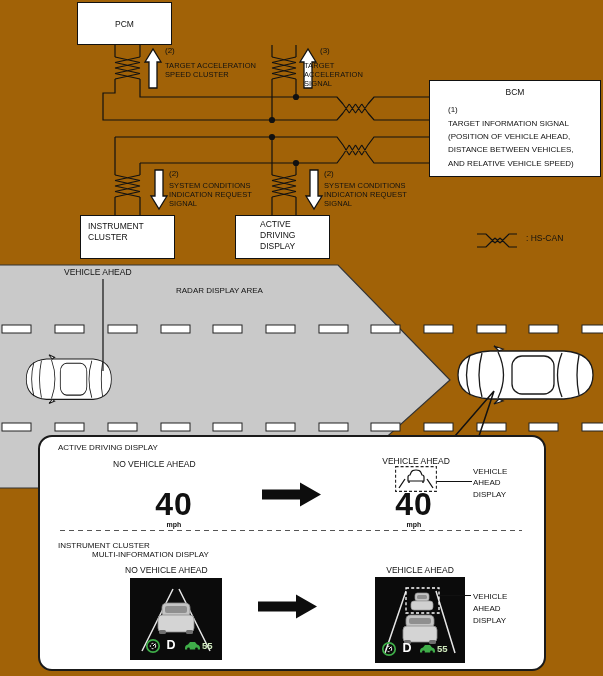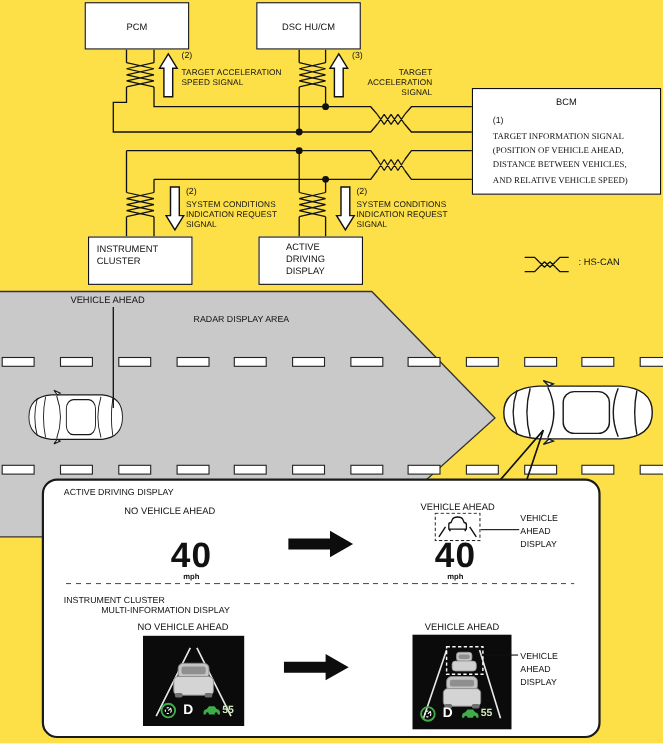--- a/index.html
+++ b/index.html
@@ -1,16 +1,16 @@
 <!DOCTYPE html>
 <html><head>
 <meta charset="utf-8">
 <style>
   html,body{margin:0;padding:0;background:#fff;}
-  .stage{position:relative;width:603px;height:676px;background:#fde047;overflow:hidden;
+  .stage{position:relative;width:603px;height:676px;background:#a16207;overflow:hidden;
          font-family:"Liberation Sans",sans-serif;color:#111;}
   .abs{position:absolute;}
   .t{position:absolute;font-family:"Liberation Sans",sans-serif;color:#111;}
   .s75{font-size:7.5px;line-height:9.2px;letter-spacing:0.1px;}
   .s8{font-size:8px;line-height:10px;}
   .s85{font-size:8.5px;line-height:10.5px;text-align:right;}
   .box{position:absolute;background:#fff;border:1.5px solid #111;box-sizing:border-box;}
   .cbox{display:flex;align-items:center;justify-content:center;font-size:8.5px;}
   .panel{position:absolute;left:38px;top:435px;width:508px;height:236px;box-sizing:border-box;
          background:#fff;border:2px solid #1a1a1a;border-radius:14px;}
@@ -119,38 +119,35 @@
 
     <g stroke="#111" stroke-width="1.2" fill="none">
       <path d="M477,234H486L490,238M505,238L509,234H517M477,247H486L490,243M505,243L509,247H517"></path>
       <path d="M490,238L495,243M490,243L495,238M495,238L500,243M495,243L500,238M500,238L505,243M500,243L505,238"></path>
     </g>
   </svg>
 
   <div class="box cbox" style="left:77px;top:2px;width:95px;height:43px;">
     <span>PCM</span>
   </div>
-  <div class="box cbox" style="left:233px;top:2px;width:95px;height:43px;">
-    <span>DSC HU/CM</span>
-  </div>
   <div class="box" style="left:429px;top:80px;width:172px;height:97px;"></div>
   <div class="t s85" style="left:429px;top:87px;width:172px;text-align:center;">BCM</div>
   <div class="t s8" style="left:448px;top:105px;">(1)</div>
-  <div class="t" style="left:448px;top:117px;width:132px;font-size:8px;line-height:13.2px;font-family:Liberation Serif, serif;">TARGET INFORMATION SIGNAL (POSITION OF VEHICLE AHEAD, DISTANCE BETWEEN VEHICLES, AND RELATIVE VEHICLE SPEED)</div>
+  <div class="t" style="left:448px;top:117px;width:132px;font-size:8px;line-height:13.2px;">TARGET INFORMATION SIGNAL (POSITION OF VEHICLE AHEAD, DISTANCE BETWEEN VEHICLES, AND RELATIVE VEHICLE SPEED)</div>
   <div class="box" style="left:80px;top:215px;width:95px;height:44px;">
     <div style="margin:5px 0 0 7px;width:62px;font-size:8.5px;line-height:11px;">INSTRUMENT CLUSTER</div>
   </div>
   <div class="box" style="left:235px;top:215px;width:95px;height:44px;">
     <div style="margin:3px 0 0 24px;width:50px;font-size:8.5px;line-height:11px;">ACTIVE DRIVING DISPLAY</div>
   </div>
 
   <div class="t s8" style="left:165px;top:46px;">(2)</div>
-  <div class="t s75" style="left:165px;top:61px;width:98px;">TARGET ACCELERATION SPEED SIGNAL</div>
+  <div class="t s75" style="left:165px;top:61px;width:98px;">TARGET ACCELERATION SPEED CLUSTER</div>
   <div class="t s8" style="left:320px;top:46px;">(3)</div>
-  <div class="t s75" style="left:327px;top:61px;width:66px;text-align:right;">TARGET ACCELERATION SIGNAL</div>
+  <div class="t s75" style="left:304px;top:61px;width:66px;">TARGET ACCELERATION SIGNAL</div>
   <div class="t s8" style="left:169px;top:169px;">(2)</div>
   <div class="t s75" style="left:169px;top:181px;width:92px;">SYSTEM CONDITIONS INDICATION REQUEST SIGNAL</div>
   <div class="t s8" style="left:324px;top:169px;">(2)</div>
   <div class="t s75" style="left:324px;top:181px;width:92px;">SYSTEM CONDITIONS INDICATION REQUEST SIGNAL</div>
   <div class="t s85" style="left:526px;top:233px;">: HS-CAN</div>
 
   <div class="t s85" style="left:64px;top:267px;">VEHICLE AHEAD</div>
   <div class="t s8" style="left:176px;top:286px;">RADAR DISPLAY AREA</div>
 
   <div class="panel">

